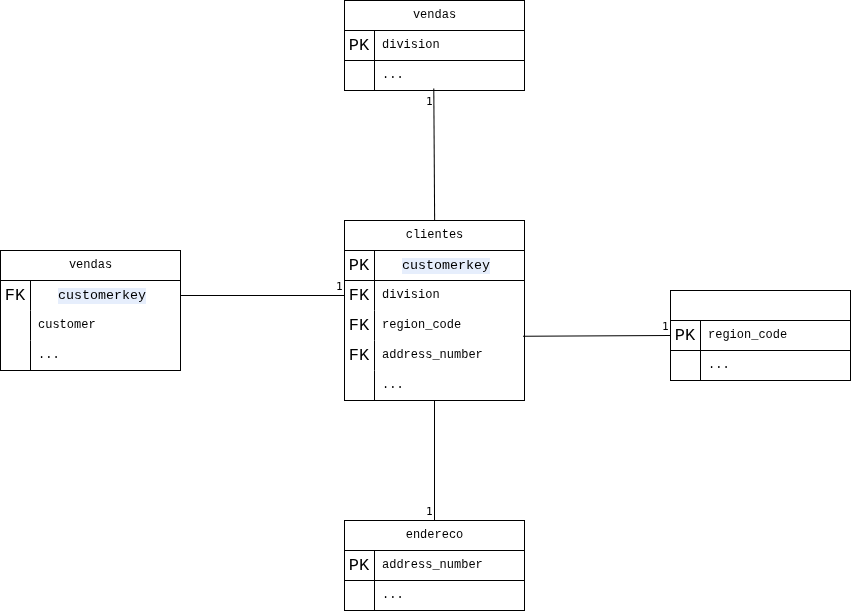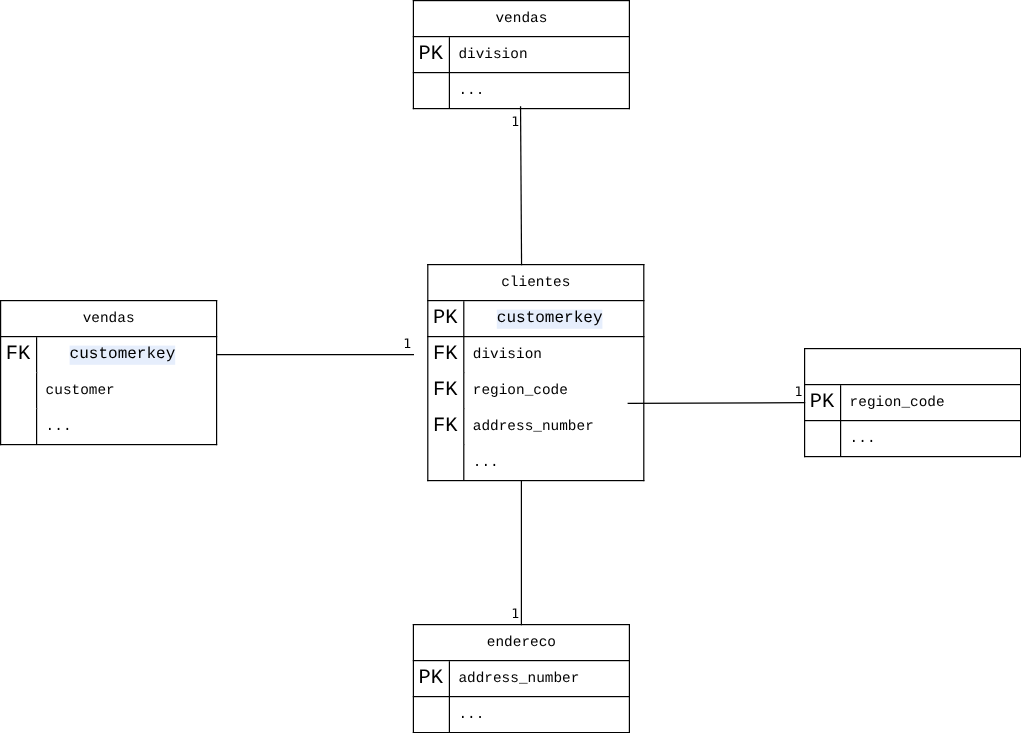--- a/index.html
+++ b/index.html
@@ -44,21 +44,21 @@
   <div class="line" style="left:180px;top:0;width:1px;height:91px"></div>
   <div class="ent-title" style="left:0;top:1px;width:181px;height:29px;line-height:29px">vendas</div>
   <div class="line" style="left:0;top:30px;width:181px;height:1px"></div>
   <div class="attr-key" style="left:0;top:31px;width:30px;height:29px;line-height:29px">PK</div>
   <div class="attr-name" style="left:38px;top:31px;height:29px;line-height:29px">division</div>
   <div class="attr-key" style="left:0;top:61px;width:30px;height:29px;line-height:29px"></div>
   <div class="attr-name" style="left:38px;top:61px;height:29px;line-height:29px">...</div>
   <div class="line" style="left:30px;top:31px;width:1px;height:59px"></div>
   <div class="line" style="left:0;top:60px;width:181px;height:1px"></div>
 </div>
-<div class="entity" style="left:356px;top:220px;width:181px;height:181px">
+<div class="entity" style="left:344px;top:220px;width:181px;height:181px">
   <div class="line" style="left:0;top:0;width:181px;height:1px"></div>
   <div class="line" style="left:0;top:180px;width:181px;height:1px"></div>
   <div class="line" style="left:0;top:0;width:1px;height:181px"></div>
   <div class="line" style="left:180px;top:0;width:1px;height:181px"></div>
   <div class="ent-title" style="left:0;top:1px;width:181px;height:29px;line-height:29px">clientes</div>
   <div class="line" style="left:0;top:30px;width:181px;height:1px"></div>
   <div class="attr-key" style="left:0;top:31px;width:30px;height:29px;line-height:29px">PK</div>
   <div class="attr-name" style="left:38px;top:31px;height:29px;line-height:29px"><span class="hl">customerkey</span></div>
   <div class="attr-key" style="left:0;top:61px;width:30px;height:29px;line-height:29px">FK</div>
   <div class="attr-name" style="left:38px;top:61px;height:29px;line-height:29px">division</div>

